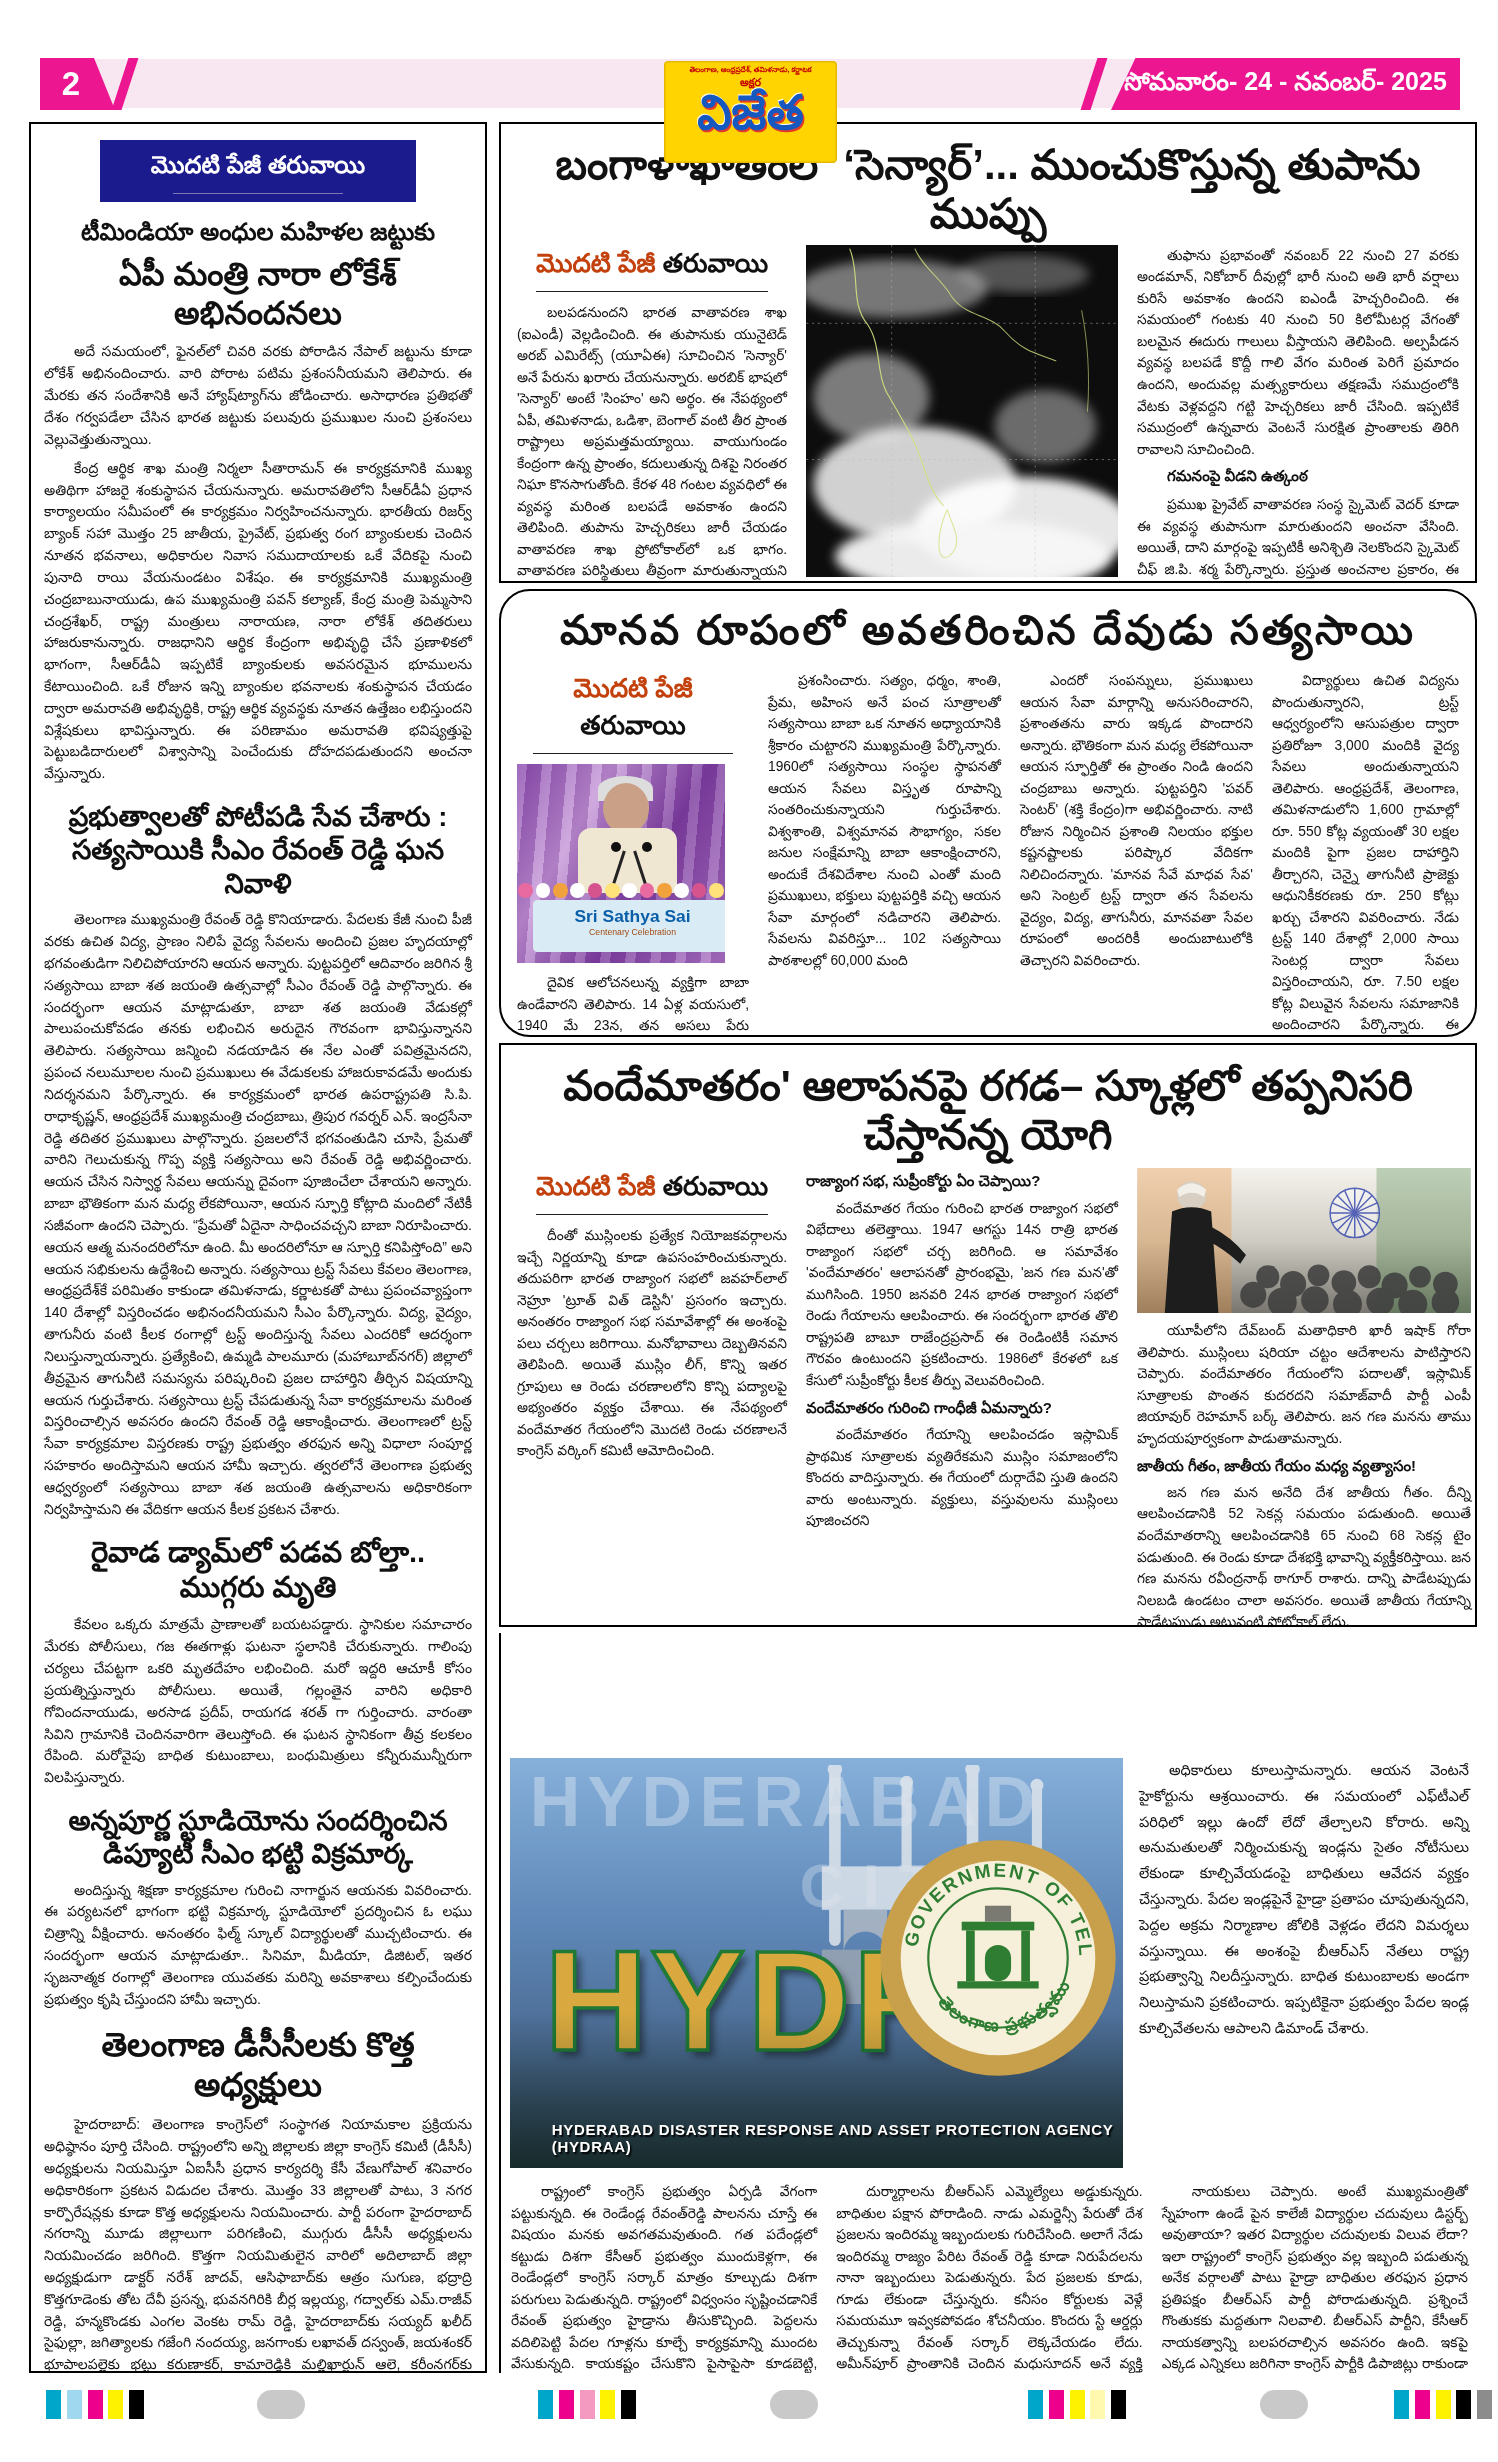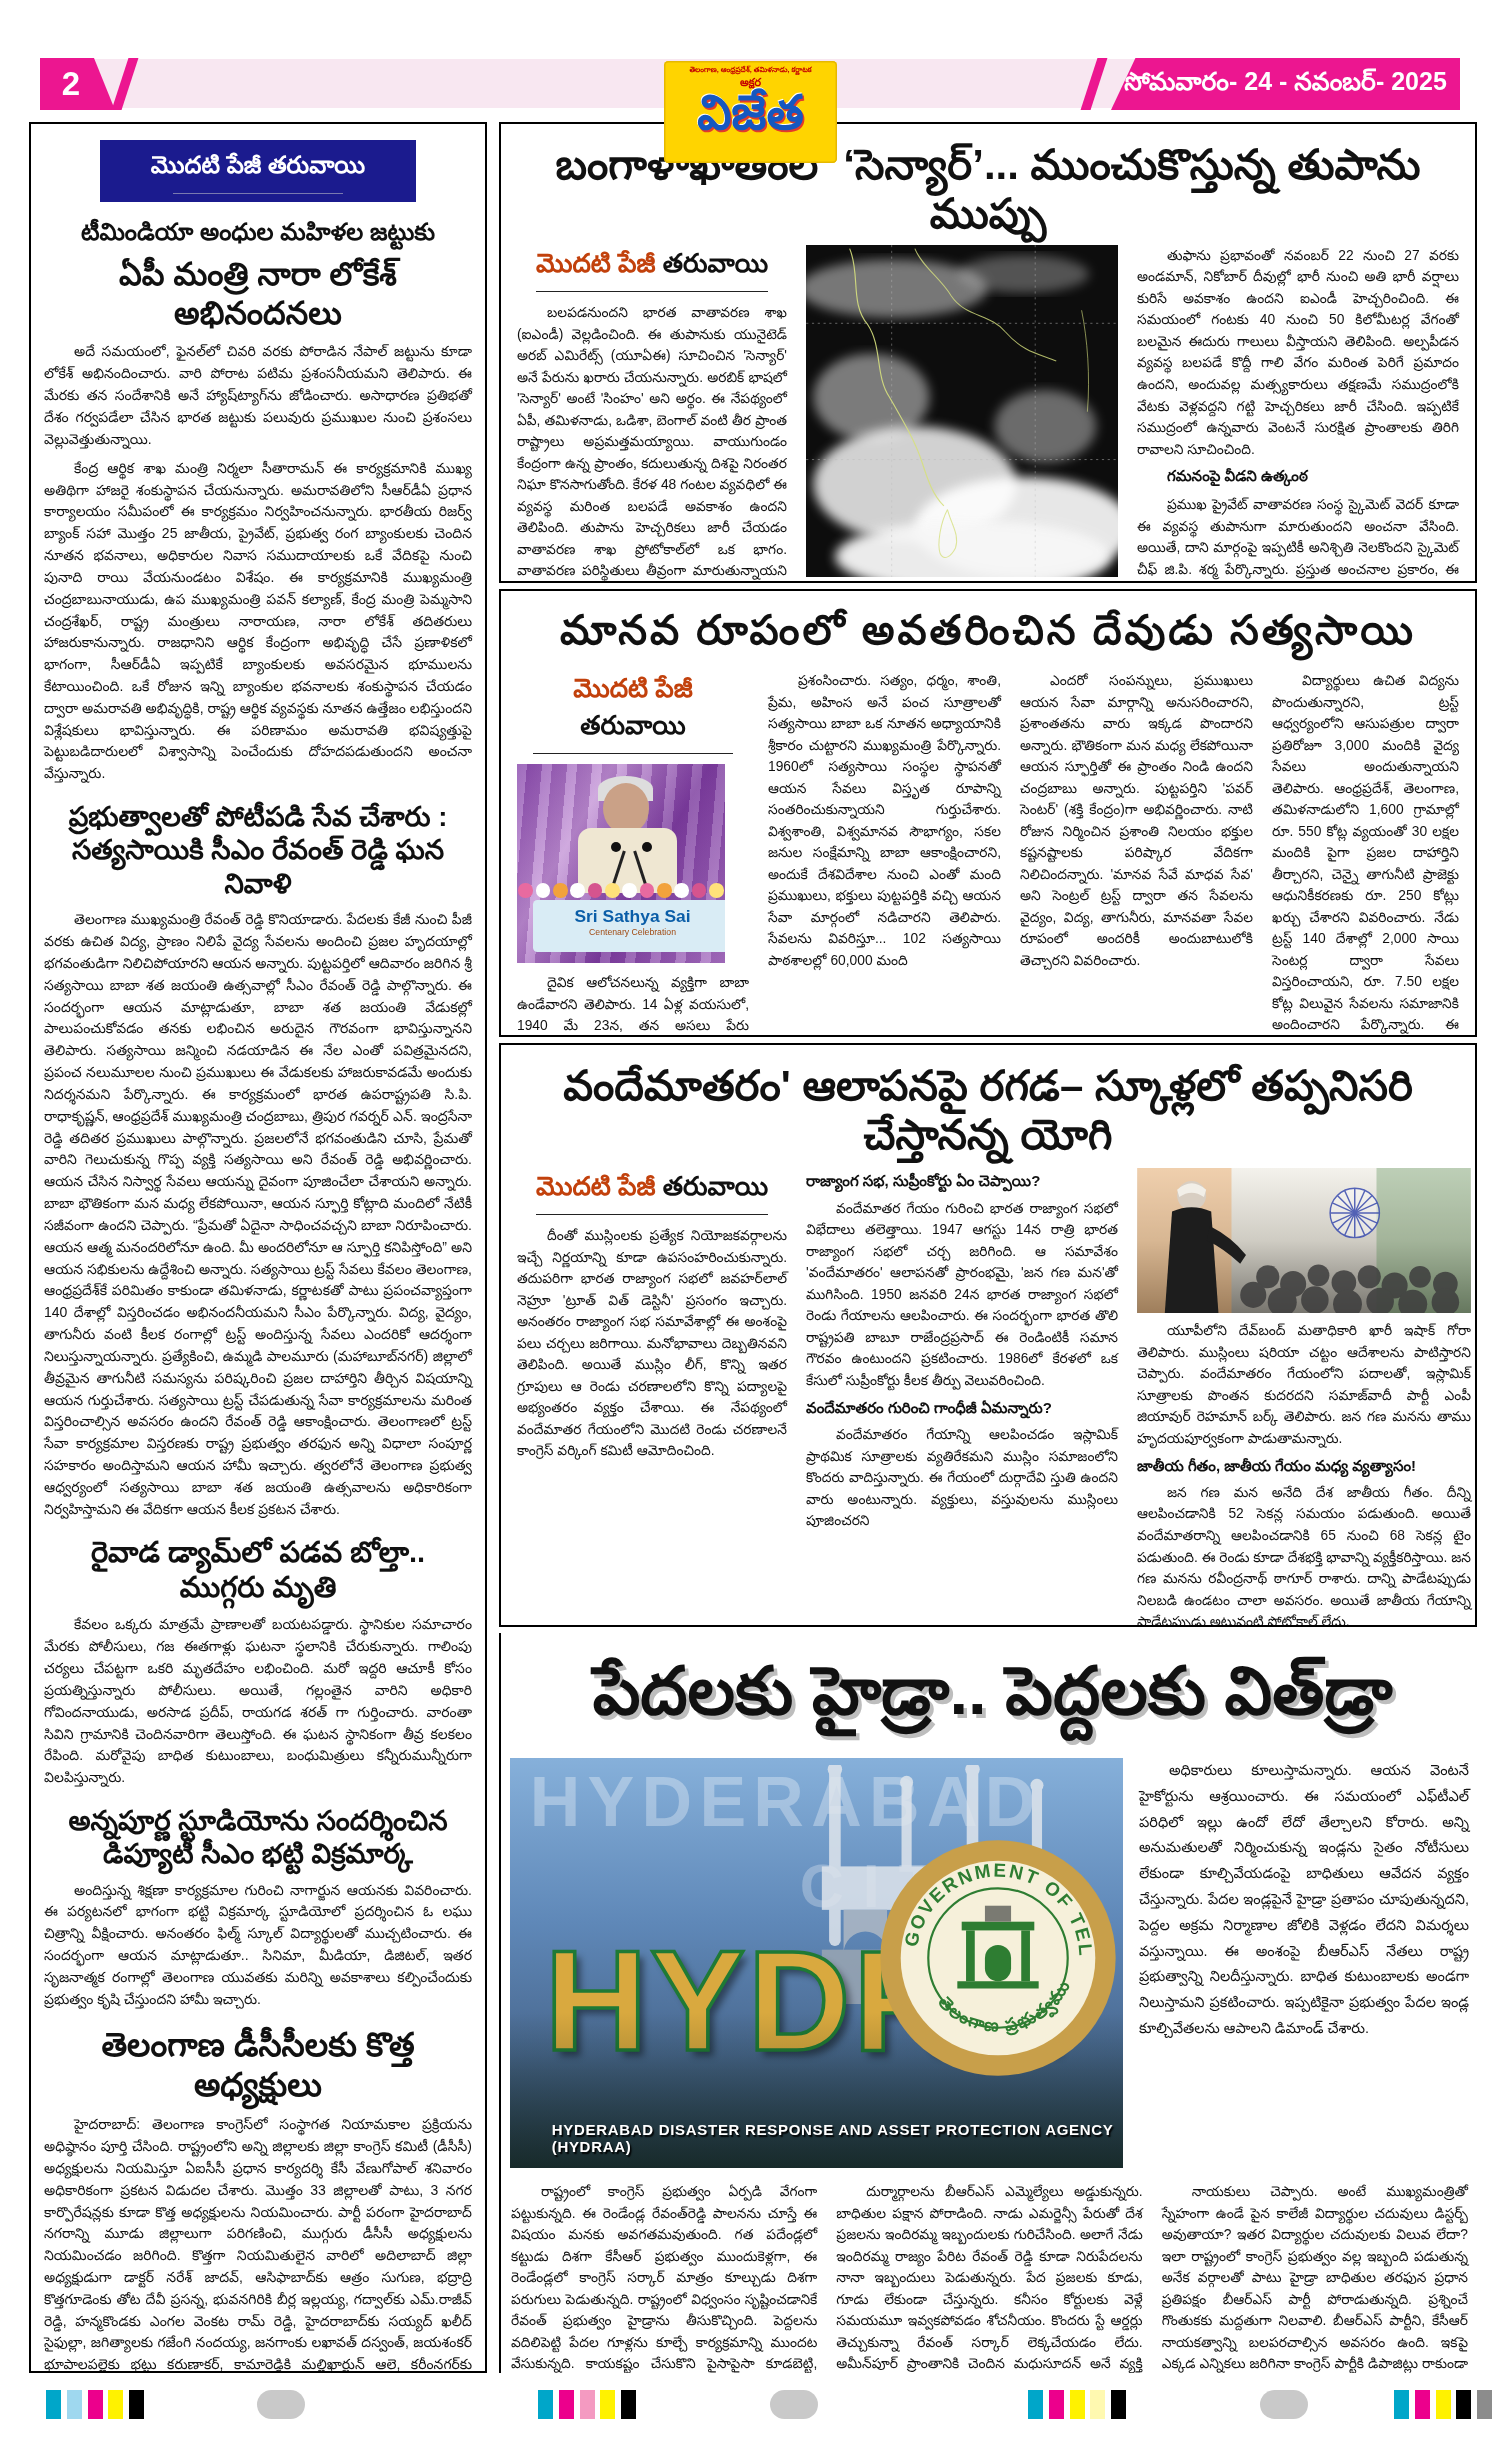--- a/index.html
+++ b/index.html
@@ -174,21 +174,21 @@
 
     </div>
     <div style="flex:1;">
       <p class="bt small">తుఫాను ప్రభావంతో నవంబర్ 22 నుంచి 27 వరకు అండమాన్, నికోబార్ దీవుల్లో భారీ నుంచి అతి భారీ వర్షాలు కురిసే అవకాశం ఉందని ఐఎండీ హెచ్చరించింది. ఈ సమయంలో గంటకు 40 నుంచి 50 కిలోమీటర్ల వేగంతో బలమైన ఈదురు గాలులు వీస్తాయని తెలిపింది. అల్పపీడన వ్యవస్థ బలపడే కొద్దీ గాలి వేగం మరింత పెరిగే ప్రమాదం ఉందని, అందువల్ల మత్స్యకారులు తక్షణమే సముద్రంలోకి వేటకు వెళ్లవద్దని గట్టి హెచ్చరికలు జారీ చేసింది. ఇప్పటికే సముద్రంలో ఉన్నవారు వెంటనే సురక్షిత ప్రాంతాలకు తిరిగి రావాలని సూచించింది.</p>
       <div class="subhead left">గమనంపై వీడని ఉత్కంఠ</div>
       <p class="bt small">ప్రముఖ ప్రైవేట్ వాతావరణ సంస్థ స్కైమెట్ వెదర్ కూడా ఈ వ్యవస్థ తుపానుగా మారుతుందని అంచనా వేసింది. అయితే, దాని మార్గంపై ఇప్పటికీ అనిశ్చితి నెలకొందని స్కైమెట్ చీఫ్ జి.పి. శర్మ పేర్కొన్నారు. ప్రస్తుత అంచనాల ప్రకారం, ఈ తుపాను తమిళనాడు, ఆంధ్రప్రదేశ్ తీరాలను వదిలిపెట్టి, పశ్చిమ బెంగాల్ లేదా బంగ్లాదేశ్ వైపు పయనించే అవకాశాలు ఉన్నాయని ఆయన విశ్లేషించారు. అయినప్పటికీ, బంగాళాఖాతంలో ఏర్పడే తుపానుల గమనాన్ని ముందుగా అంచనా వేయడం చాలా కష్టమని, అల్పపీడన వ్యవస్థ మరింత బలపడ్డాకే దాని మార్గంపై ఒక స్పష్టత వస్తుందని తెలిపారు. భారతదేశ ప్రధాన భూభాగంపై దాని ప్రభావం ఏ మేరకు ఉంటుందో చెప్పడానికి మరికొన్ని రోజులు పడుతుందని అధికారులు స్పష్టం</p>
     </div>
   </div>
 </div>
 
-<div class="box" style="left:499px;top:589px;width:978px;height:448px;padding:7.3px 16px;">
+<div class="box" style="left:499px;top:589px;width:978px;height:448px;padding:7.3px 16px;border-radius:31px;">
   <div class="bighead" style="font-size:41px;margin:8.7px 0 16px;letter-spacing:2.9px;">మానవ రూపంలో అవతరించిన దేవుడు సత్యసాయి</div>
   <div class="cols">
     <div style="width:232px;flex:0 0 auto;">
       <div class="kick">
         <span class="red">మొదటి పేజీ</span>
         <span>తరువాయి</span>
       </div>
       <div class="kick-rule"></div>
       <div class="podium">
         <div class="drape"></div>
@@ -300,21 +300,20 @@
       </div>
       <p class="bt small" style="margin-top:7.3px;">యూపీలోని దేవ్‌బంద్ మతాధికారి ఖారీ ఇషాక్ గోరా తెలిపారు. ముస్లింలు షరియా చట్టం ఆదేశాలను పాటిస్తారని చెప్పారు. వందేమాతరం గేయంలోని పదాలతో, ఇస్లామిక్ సూత్రాలకు పొంతన కుదరదని సమాజ్‌వాదీ పార్టీ ఎంపీ జియావుర్ రెహమాన్ బర్క్ తెలిపారు. జన గణ మనను తాము హృదయపూర్వకంగా పాడుతామన్నారు.</p>
       <div class="qhead">జాతీయ గీతం, జాతీయ గేయం మధ్య వ్యత్యాసం!</div>
       <p class="bt small">జన గణ మన అనేది దేశ జాతీయ గీతం. దీన్ని ఆలపించడానికి 52 సెకన్ల సమయం పడుతుంది. అయితే వందేమాతరాన్ని ఆలపించడానికి 65 నుంచి 68 సెకన్ల టైం పడుతుంది. ఈ రెండు కూడా దేశభక్తి భావాన్ని వ్యక్తీకరిస్తాయి. జన గణ మనను రవీంద్రనాథ్ ఠాగూర్ రాశారు. దాన్ని పాడేటప్పుడు నిలబడి ఉండటం చాలా అవసరం. అయితే జాతీయ గేయాన్ని పాడేటప్పుడు అటువంటి ప్రోటోకాల్ లేదు.</p>
 
     </div>
   </div>
 </div>
 
 <div class="abs" style="left:499px;top:1633px;width:978px;height:740px;border-left:2.2px solid #000;padding:0 0 0 7.3px;box-sizing:border-box;overflow:hidden;">
-  <div class="bighead" style="font-size:67px;margin:19px 0 17.4px;text-shadow:3.6px 3.6px 0 #bdbdbd;">పేదలకు హైడ్రా.. పెద్దలకు విత్‌డ్రా</div>
 
   <div class="hydraimg">
     <div class="ghost1">HYDERABAD</div>
     <div class="ghost2">CITY</div>
     <svg width="261" height="239" viewBox="0 0 360 330" style="position:absolute;left:290px;top:7.3px;opacity:0.85;">
       <g fill="#dfe5ec">
         <rect x="40" y="0" width="16" height="250" rx="8"></rect>
           <circle cx="48" cy="6" r="10"></circle>
         <rect x="140" y="20" width="14" height="230" rx="7"></rect>
           <circle cx="147" cy="24" r="9"></circle>

